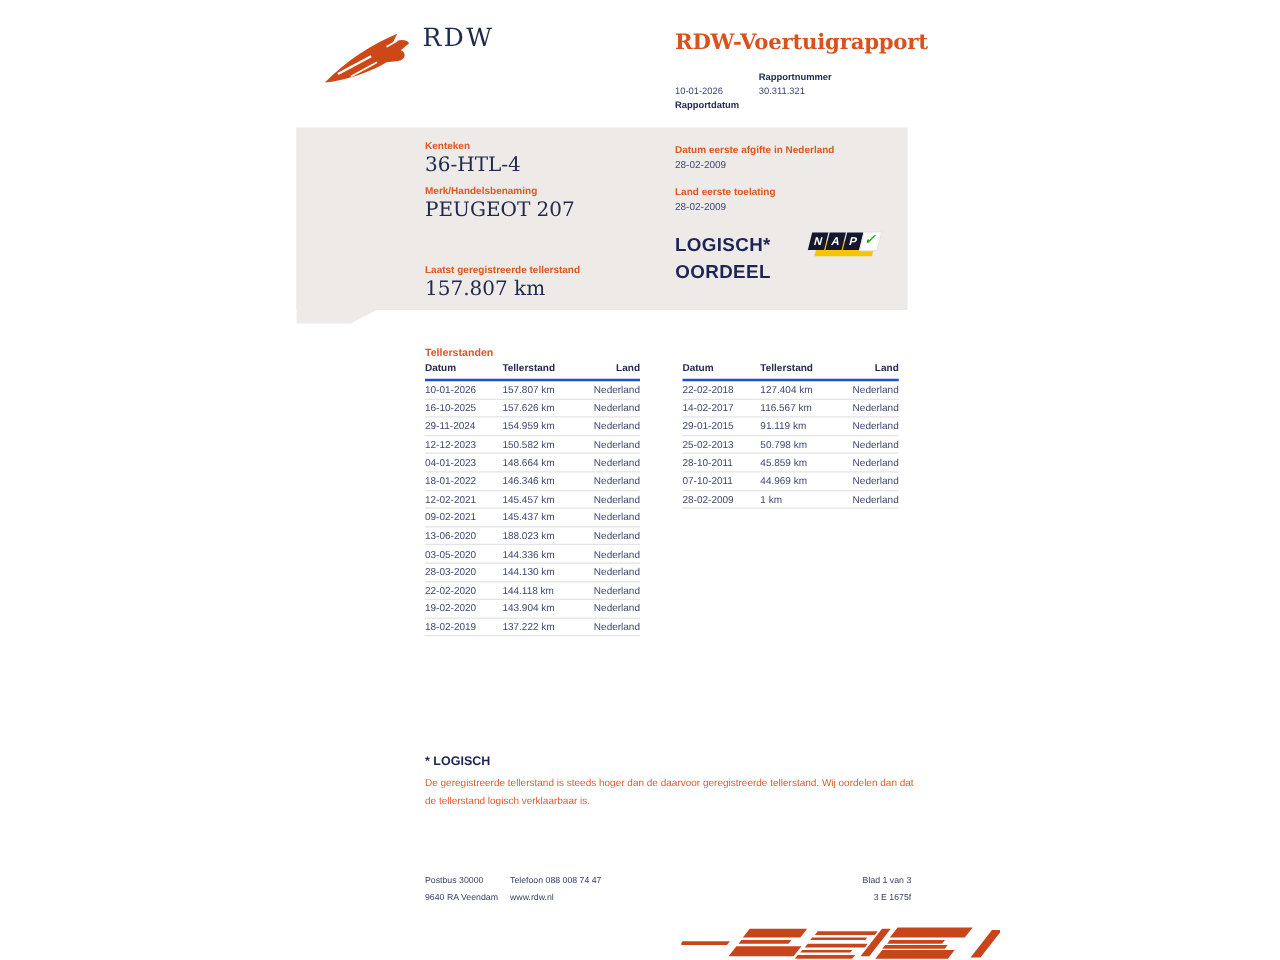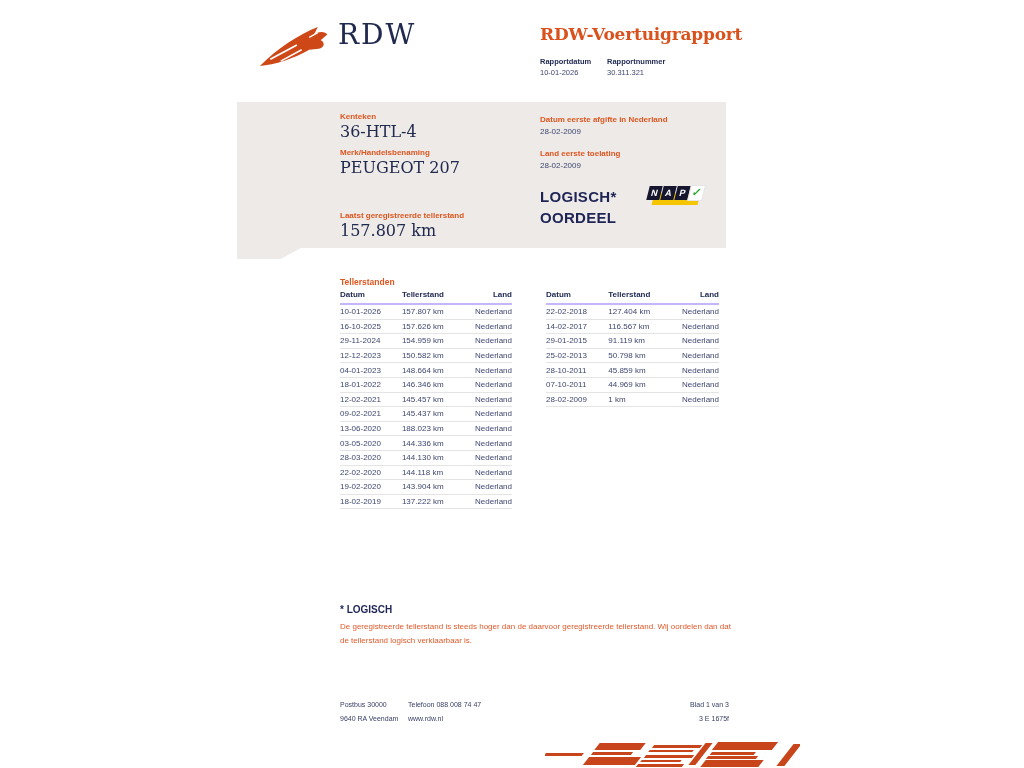--- a/index.html
+++ b/index.html
@@ -2,53 +2,53 @@
 <html><head>
 <meta charset="utf-8">
 <style>
   html,body{margin:0;padding:0;background:#ffffff;}
   body{width:1024px;height:768px;position:relative;overflow:hidden;
        font-family:"Liberation Sans",sans-serif;color:#232B54;}
 
   
   .logo-svg{position:absolute;left:257px;top:21px;width:76px;height:48px;}
   .wordmark{position:absolute;left:338px;top:18px;font-family:"DejaVu Serif",serif;
-            font-size:28px;letter-spacing:2px;color:#20294E;}
+            font-size:20px;letter-spacing:2px;color:#20294E;}
   .doc-title{position:absolute;left:540px;top:24px;font-family:"DejaVu Serif",serif;
              font-weight:bold;font-size:17px;color:#D9521D;letter-spacing:-0.2px;}
   .meta-label{position:absolute;top:57px;font-size:7.5px;font-weight:bold;color:#232B54;}
   .meta-value{position:absolute;top:68px;font-size:7.5px;color:#3E4770;}
 
   
   .graybox{position:absolute;left:237px;top:102px;width:489px;height:146px;background:#EDEAE8;}
   .graybox-tab{position:absolute;left:237px;top:248px;width:64px;height:11px;background:#EDEAE8;
                clip-path:polygon(0 0,100% 0,68% 100%,0 100%);}
   .f-label{position:absolute;font-size:8px;font-weight:bold;color:#DE5620;}
   .f-bigvalue{position:absolute;font-family:"DejaVu Serif",serif;font-size:16px;color:#20294E;}
   .f-smallvalue{position:absolute;font-size:8px;color:#3E4770;}
   .oordeel{position:absolute;left:540px;top:186px;font-size:15px;font-weight:bold;
-           color:#1E2456;line-height:21px;letter-spacing:0.3px;}
+           color:#1E2456;line-height:21px;letter-spacing:0.3px;text-align:right;}
 
   
   .nap{position:absolute;left:648px;top:186px;width:56px;height:21px;}
   .nap-yellow{position:absolute;left:5px;top:7px;width:46px;height:12px;background:#F4C500;
               transform:skewX(-14deg);}
   .nap-sq{position:absolute;top:0;width:13px;height:14px;background:#16172E;color:#ffffff;
           font-size:9px;font-weight:bold;text-align:center;line-height:14px;
           transform:skewX(-14deg);}
   .nap-check{position:absolute;top:0;left:42px;width:13px;height:14px;background:#ffffff;
              color:#2FA832;font-size:11px;font-weight:bold;text-align:center;line-height:13px;
              transform:skewX(-14deg);box-shadow:0 0 0 1px #e5e5e5;}
 
   
   .tables-title{position:absolute;left:340px;top:277px;font-size:8.5px;font-weight:bold;color:#DE5620;}
   .mtable{position:absolute;top:290px;}
   .mtable.left{left:340px;width:172px;}
   .mtable.right{left:546px;width:173px;}
-  .thead{display:flex;height:13px;border-bottom:2px solid #c4b5fd;
+  .thead{display:flex;height:13px;border-bottom:2px solid #1d4ed8;
          font-size:8px;font-weight:bold;color:#232B54;}
   .trow{display:flex;height:13.6px;border-bottom:1px solid #E4E4E4;
         font-size:8px;color:#3E4770;align-items:center;}
   .tcell{display:block;}
   .c0{flex:0 0 36%;text-align:left;}
   .c1{flex:1 1 auto;text-align:left;padding-right:6px;}
   .c2{flex:0 0 44px;text-align:right;}
 
   
   .fn-title{position:absolute;left:340px;top:604px;font-size:10px;font-weight:bold;color:#1E2456;}
@@ -68,21 +68,21 @@
 
 <svg class="logo-svg" viewBox="0 0 80 50">
   <path d="M3 47 C22 28 44 14 64 6 L60 14 C66 10 72 11 74 14 L67 20 C72 22 71 28 65 29 L55 30 C40 39 18 46 3 47 Z" fill="#CE4716"></path>
   <path d="M14 40 L42 25" stroke="#ffffff" stroke-width="2" fill="none"></path>
   <path d="M25 42 L47 30" stroke="#ffffff" stroke-width="1.5" fill="none"></path>
   <path d="M55 17 L64 12" stroke="#ffffff" stroke-width="1.5" fill="none"></path>
 </svg>
 <div class="wordmark">RDW</div>
 
 <div class="doc-title">RDW-Voertuigrapport</div>
-<div class="meta-label" style="left:540px;">Rapportdatum</div>
+<div class="meta-label" style="left:540px;margin-top:22px;">Rapportdatum</div>
 <div class="meta-label" style="left:607px;">Rapportnummer</div>
 <div class="meta-value" style="left:540px;">10-01-2026</div>
 <div class="meta-value" style="left:607px;">30.311.321</div>
 
 <div class="graybox"></div>
 <div class="graybox-tab"></div>
 
 <div class="f-label" style="left:340px;top:112px;">Kenteken</div>
 <div class="f-bigvalue" style="left:340px;top:122px;">36-HTL-4</div>
 

